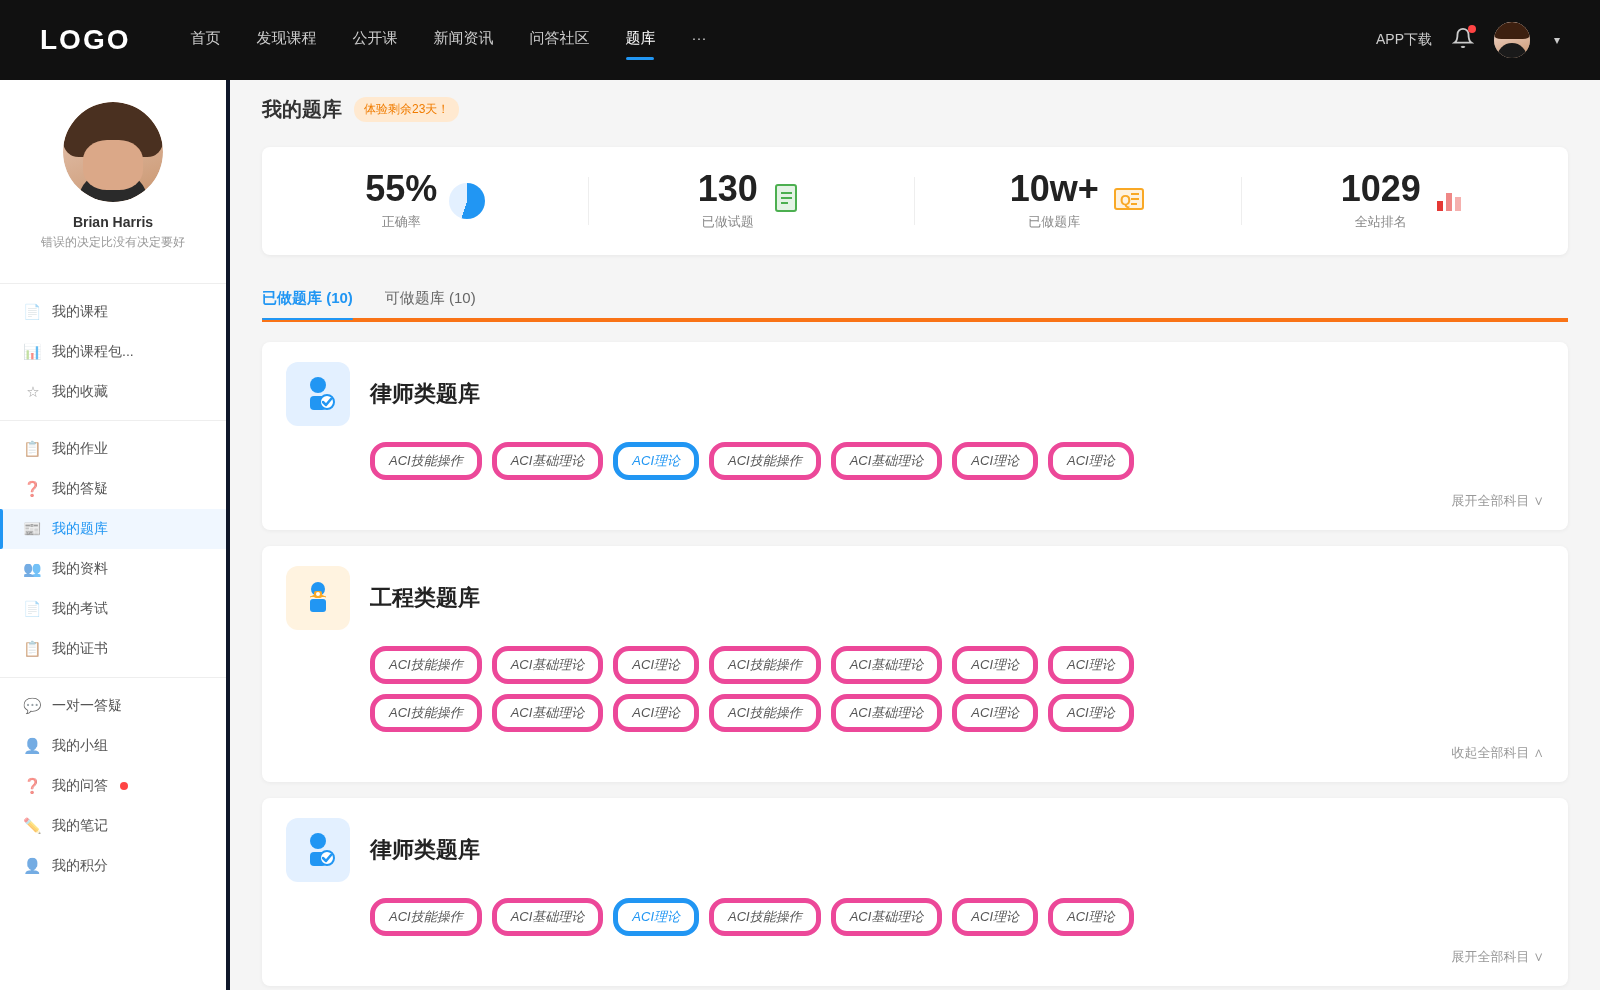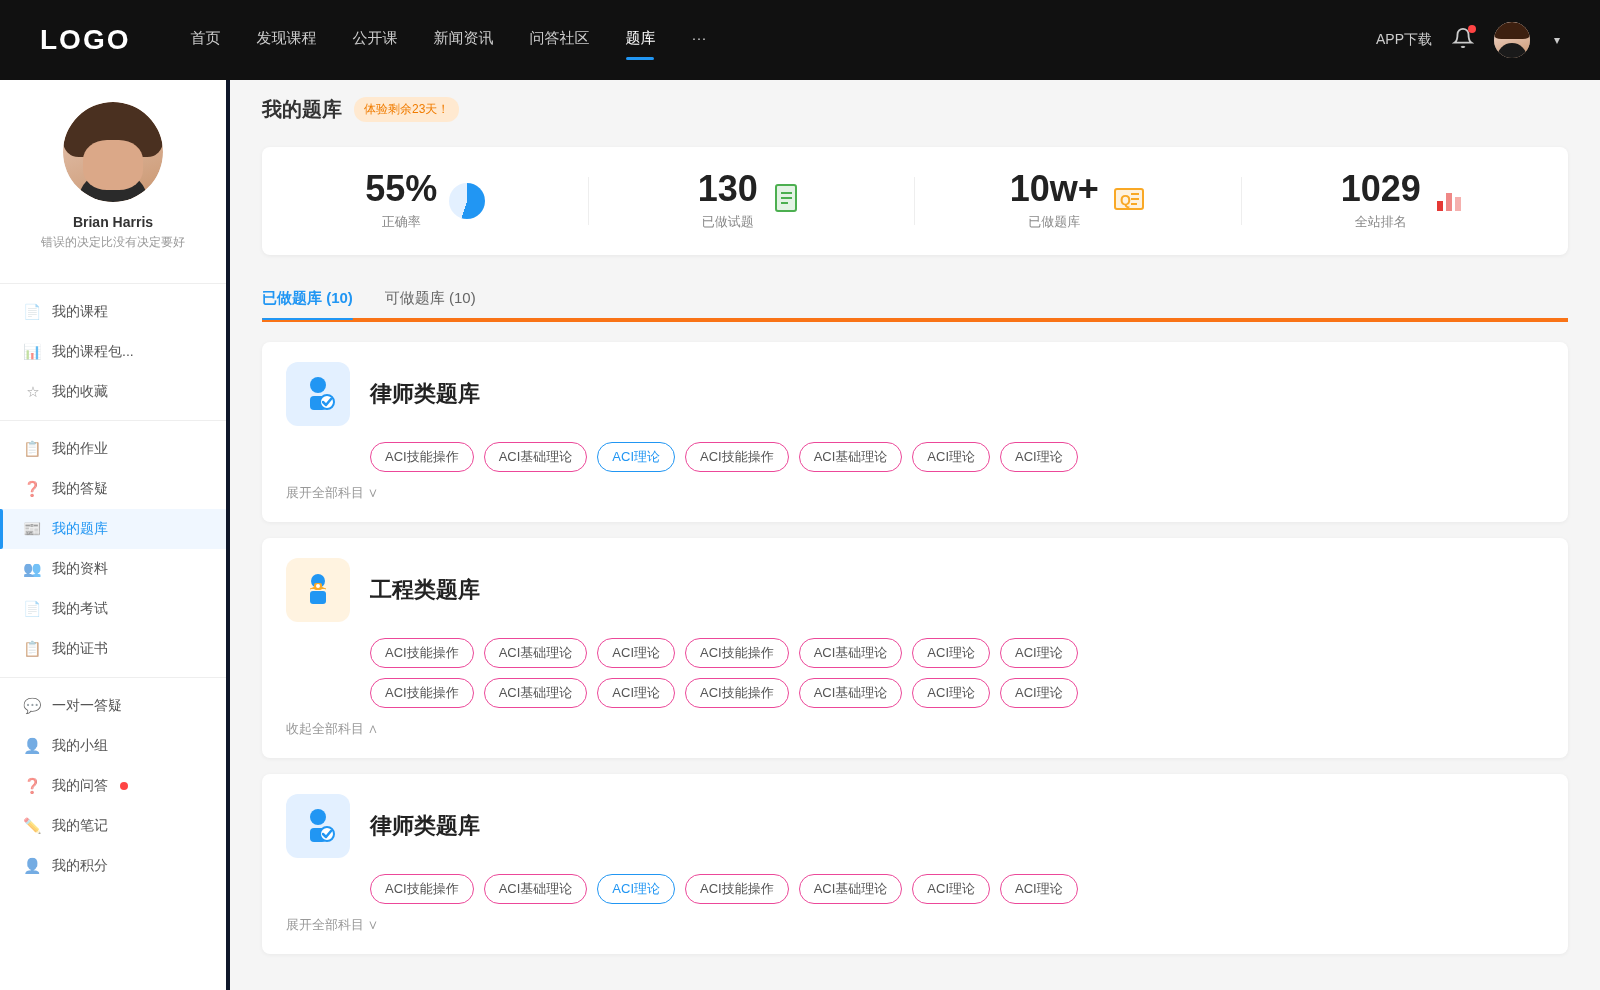--- a/index.html
+++ b/index.html
@@ -64,23 +64,23 @@
     .tab-item { padding: 10px 0; margin-right: 32px; font-size: 15px; color: #666; cursor: pointer; position: relative; }
     .tab-item.active { color: #2196f3; font-weight: 600; }
     .tab-item.active::after { content: ''; position: absolute; bottom: -2px; left: 0; right: 0; height: 2px; background: #2196f3; border-radius: 1px; }
 
     
     .qb-section { background: #fff; border-radius: 8px; padding: 20px 24px; margin-bottom: 16px; box-shadow: 0 1px 4px rgba(0,0,0,0.05); }
     .qb-header { display: flex; align-items: center; gap: 20px; margin-bottom: 16px; }
     .qb-icon { width: 64px; height: 64px; background: #e3f0ff; border-radius: 12px; display: flex; align-items: center; justify-content: center; flex-shrink: 0; }
     .qb-title { font-size: 22px; font-weight: 600; color: #222; }
     .qb-tags { display: flex; flex-wrap: wrap; gap: 10px; padding-left: 84px; }
-    .qb-tag { border: 1px solid #ec4899; border-radius: 16px; padding: 5px 14px; font-size: 13px; color: #555; cursor: pointer; white-space: nowrap; }
+    .qb-tag { border: 5px solid #ec4899; border-radius: 16px; padding: 5px 14px; font-size: 13px; color: #555; cursor: pointer; white-space: nowrap; font-style: italic; }
     .qb-tag.active { border-color: #2196f3; color: #2196f3; background: #fff; }
-    .qb-expand { text-align: left; color: #999; font-size: 13px; cursor: pointer; margin-top: 12px; }
+    .qb-expand { text-align: right; color: #999; font-size: 13px; cursor: pointer; margin-top: 12px; }
     .qb-tags-row2 { display: flex; flex-wrap: wrap; gap: 10px; padding-left: 84px; margin-top: 10px; }
   </style>
 </head>
 <body>
 
 <header class="header">
   <div class="header-logo">LOGO</div>
   <nav class="header-nav">
     <span class="header-nav-item">首页</span>
     <span class="header-nav-item">发现课程</span>

